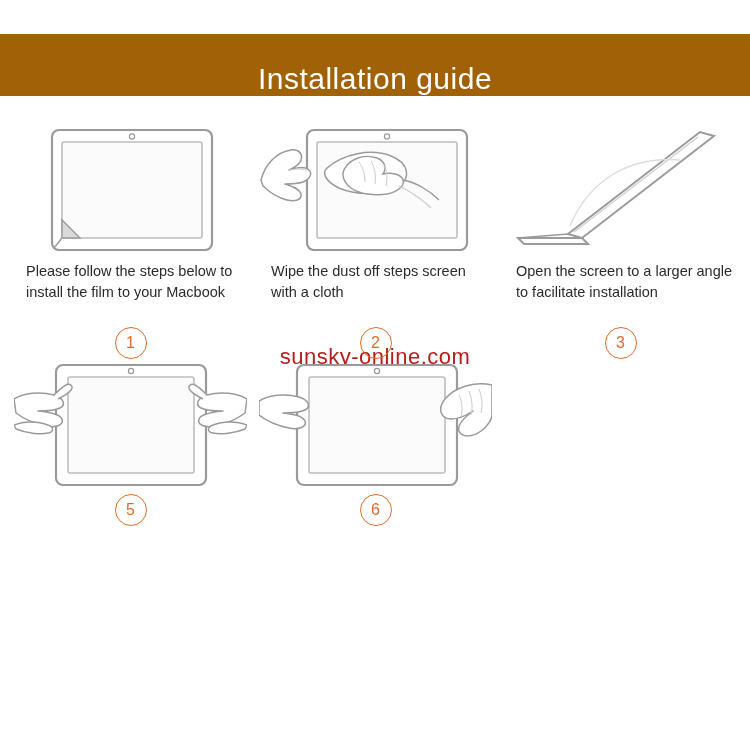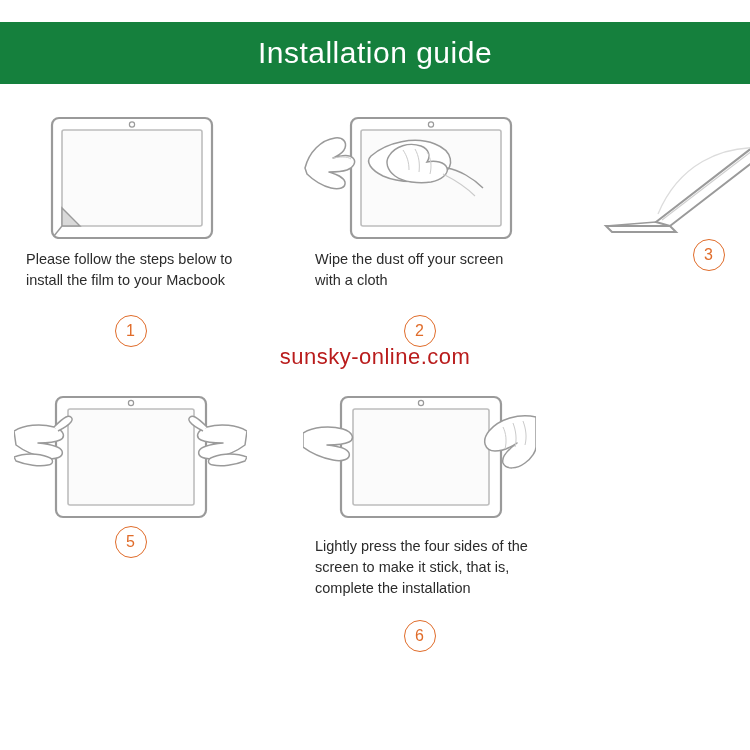--- a/index.html
+++ b/index.html
@@ -10,39 +10,38 @@
     width: 750px;
     height: 750px;
     background: #ffffff;
     font-family: "Liberation Sans", sans-serif;
     overflow: hidden;
     position: relative;
   }
   .header {
     width: 750px;
     height: 62px;
-    background: #15803d;
+    background: #a16207;
     display: flex;
-    align-items: center;
+    align-items: flex-end;
     justify-content: center;
-    margin-top: 22px;
+    margin-top: 34px;
   }
   .header-title {
     color: #ffffff;
     font-size: 30px;
     font-weight: 400;
     letter-spacing: 0.5px;
   }
   .grid {
     margin-top: 20px;
     display: grid;
     grid-template-columns: 245px 245px 245px;
     grid-template-rows: auto auto;
     padding-left: 8px;
-    gap: 44px;
   }
   .cell {
     position: relative;
     padding: 0 6px;
     box-sizing: border-box;
   }
   .figure {
     height: 135px;
     position: relative;
   }
@@ -121,37 +120,38 @@
         <path d="M68 52 C84 38, 112 32, 132 40 C150 47, 152 62, 140 70 C126 79, 98 80, 80 72 C68 66, 62 58, 68 52 Z" fill="#ffffff" stroke="#9a9a9a" stroke-width="1.5"></path>
 
         <path d="M86 52 C92 42, 106 38, 118 42 C126 45, 128 52, 124 58 C132 56, 142 58, 144 64 C146 70, 138 76, 128 78 C116 80, 100 78, 92 72 C84 66, 82 58, 86 52 Z" fill="#ffffff" stroke="#9a9a9a" stroke-width="1.4"></path>
         <path d="M100 46 C104 52, 106 58, 106 66" fill="none" stroke="#cbcbcb" stroke-width="1"></path>
         <path d="M112 45 C116 52, 117 60, 116 68" fill="none" stroke="#cbcbcb" stroke-width="1"></path>
         <path d="M124 48 C128 54, 129 62, 127 70" fill="none" stroke="#cbcbcb" stroke-width="1"></path>
         <path d="M144 64 C156 66, 170 74, 180 84" fill="none" stroke="#9a9a9a" stroke-width="1.4"></path>
         <path d="M140 70 C152 76, 164 84, 172 92" fill="none" stroke="#cbcbcb" stroke-width="1.1"></path>
       </svg>
     </div>
-    <div class="caption">Wipe the dust off your screen with a cloth</div>
+    <div class="caption">Wipe the dust off steps screen with a cloth</div>
     <div class="step-number">2</div>
   </div>
 
   <div class="cell row1">
     <div class="figure">
       <svg width="233" height="135" viewBox="0 0 233 135">
 
         <path d="M64 118 L196 16 L210 20 L78 122 Z" fill="#ffffff" stroke="#9a9a9a" stroke-width="2"></path>
         <path d="M70 116 L194 21" fill="none" stroke="#cfcfcf" stroke-width="1.2"></path>
 
         <path d="M14 122 L78 122 L84 128 L20 128 Z" fill="#ffffff" stroke="#9a9a9a" stroke-width="2"></path>
         <path d="M14 122 L64 118" fill="none" stroke="#9a9a9a" stroke-width="1.6"></path>
 
         <path d="M66 110 C86 62, 128 40, 176 44" fill="none" stroke="#dcdcdc" stroke-width="1.4"></path>
       </svg>
     </div>
+    <div class="caption">Open the screen to a larger angle to facilitate installation</div>
     <div class="step-number">3</div>
   </div>
 
 
   <div class="cell">
     <div class="figure">
       <svg width="233" height="135" viewBox="0 0 233 135">
         <rect x="42" y="6" width="150" height="120" rx="7" ry="7" fill="#ffffff" stroke="#9a9a9a" stroke-width="2.2"></rect>
         <rect x="54" y="18" width="126" height="96" rx="2" ry="2" fill="#fbfbfb" stroke="#bdbdbd" stroke-width="1.6"></rect>
         <circle cx="117" cy="12" r="2.6" fill="none" stroke="#9a9a9a" stroke-width="1.2"></circle>
@@ -176,17 +176,16 @@
         <circle cx="118" cy="12" r="2.6" fill="none" stroke="#9a9a9a" stroke-width="1.2"></circle>
 
         <path d="M0 42 C10 36, 26 34, 40 38 C50 41, 52 48, 46 51 C40 54, 30 54, 24 54 C34 55, 44 57, 46 62 C48 68, 40 71, 30 69 C20 67, 8 62, 0 56 Z" fill="#ffffff" stroke="#9a9a9a" stroke-width="1.5" stroke-linejoin="round"></path>
 
         <path d="M233 26 C216 22, 196 28, 186 40 C178 50, 182 60, 192 60 C200 60, 208 56, 214 52 C206 58, 198 66, 200 72 C203 79, 214 78, 222 72 C229 67, 233 60, 233 56 Z" fill="#ffffff" stroke="#9a9a9a" stroke-width="1.5" stroke-linejoin="round"></path>
         <path d="M200 36 C203 42, 204 50, 202 58" fill="none" stroke="#cbcbcb" stroke-width="1"></path>
         <path d="M210 32 C213 40, 214 48, 212 56" fill="none" stroke="#cbcbcb" stroke-width="1"></path>
         <path d="M220 30 C223 38, 224 46, 222 54" fill="none" stroke="#cbcbcb" stroke-width="1"></path>
       </svg>
     </div>
-    <div class="caption">Lightly press the four sides of the screen to make it stick, that is, complete the installation</div>
     <div class="step-number">6</div>
   </div>
 
 </div>
 
 </body></html>

